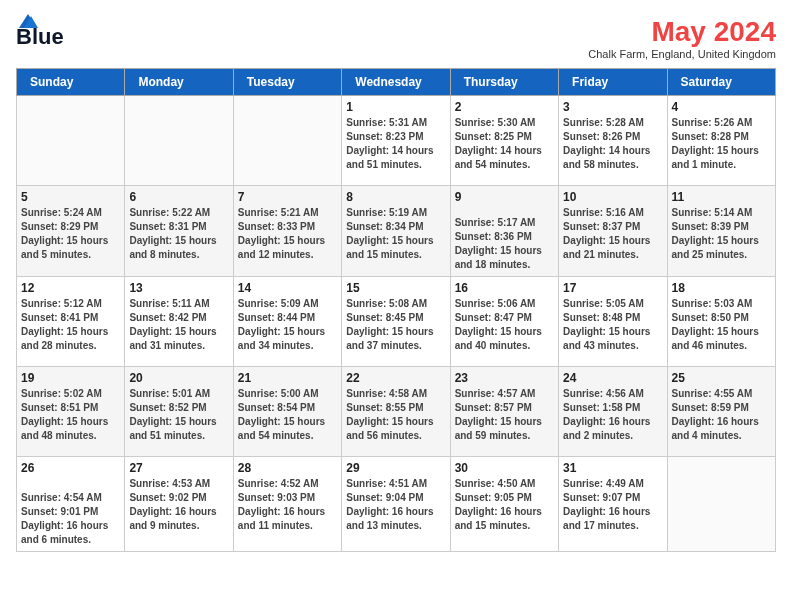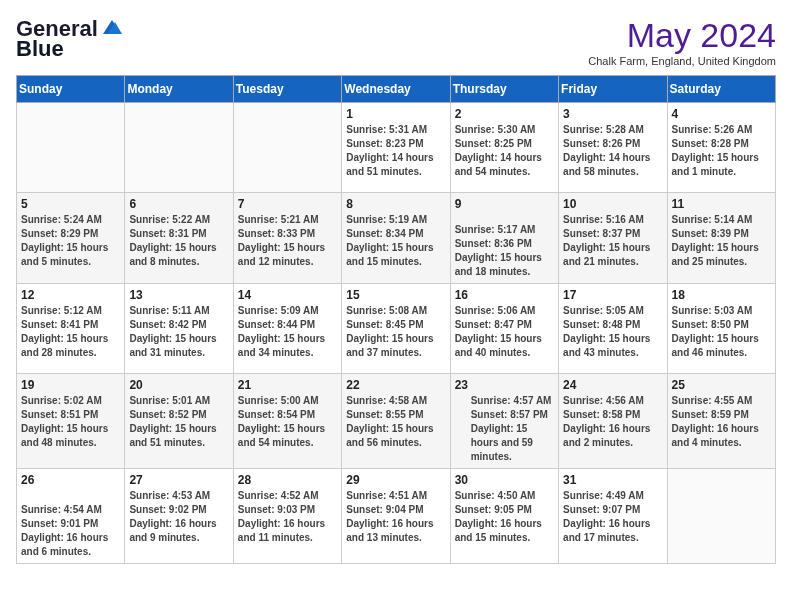--- a/index.html
+++ b/index.html
@@ -18,39 +18,39 @@
     }
     .logo {
       display: flex;
       flex-direction: column;
       align-items: flex-start;
     }
     .title-block {
       text-align: right;
     }
     .month-year {
-      font-size: 34px;
-      color: #4c1d95;
-      font-weight: normal;
+      font-size: 28px;
+      color: #ef4444;
+      font-weight: bold;
     }
     .location {
       font-size: 11px;
       color: #333;
       font-weight: normal;
     }
     table {
       width: 100%;
       border-collapse: collapse;
     }
     thead tr th {
       background-color: #1565c0;
       color: #fff;
       font-size: 12px;
       font-weight: bold;
-      padding: 6px 2px;
+      padding: 6px 13px;
       text-align: left;
       border: 1px solid #aaa;
     }
     tbody tr td {
       border: 1px solid #ccc;
       vertical-align: top;
       padding: 4px;
       font-size: 10px;
       color: #333;
       height: 90px;
@@ -76,21 +76,20 @@
     .empty-cell {
       background: #fafafa;
     }
   </style>
 </head>
 <body>
 
 <div class="header">
   <div class="logo">
     <div style="display:flex; align-items:center; gap:2px;">
-      <span style="font-size:22px; font-weight:bold; color:#1a1a2e;">General</span>
       <svg width="22" height="18" viewBox="0 0 22 18" style="margin-top:-4px; margin-left:1px;">
         <polygon points="2,16 11,2 20,16" fill="#1565c0" stroke="none"></polygon>
         <polygon points="11,16 18,4 25,16" fill="#1a75d1" stroke="none" transform="translate(-4,0)"></polygon>
       </svg>
     </div>
     <span style="font-size:22px; font-weight:bold; color:#0f172a; margin-top:-6px; margin-left:0;">Blue</span>
   </div>
   <div class="title-block">
     <div class="month-year">May 2024</div>
     <div class="location">Chalk Farm, England, United Kingdom</div>
@@ -247,28 +246,28 @@
 Daylight: 15 hours and 54 minutes.</div>
         </td>
         <td>
           <span class="day-num">22</span>
           <div class="day-info" style="white-space: pre-line;">Sunrise: 4:58 AM
 Sunset: 8:55 PM
 Daylight: 15 hours and 56 minutes.</div>
         </td>
         <td>
           <span class="day-num">23</span>
-          <div class="day-info" style="white-space: pre-line; margin-left: 16px;">Sunrise: 4:57 AM
+          <div class="day-info" style="white-space: pre-line;">Sunrise: 4:57 AM
 Sunset: 8:57 PM
 Daylight: 15 hours and 59 minutes.</div>
         </td>
         <td>
           <span class="day-num">24</span>
           <div class="day-info" style="white-space: pre-line;">Sunrise: 4:56 AM
-Sunset: 8:58 PM
+Sunset: 1:58 PM
 Daylight: 16 hours and 2 minutes.</div>
         </td>
         <td>
           <span class="day-num">25</span>
           <div class="day-info" style="white-space: pre-line;">Sunrise: 4:55 AM
 Sunset: 8:59 PM
 Daylight: 16 hours and 4 minutes.</div>
         </td>
       </tr>
       <tr>

